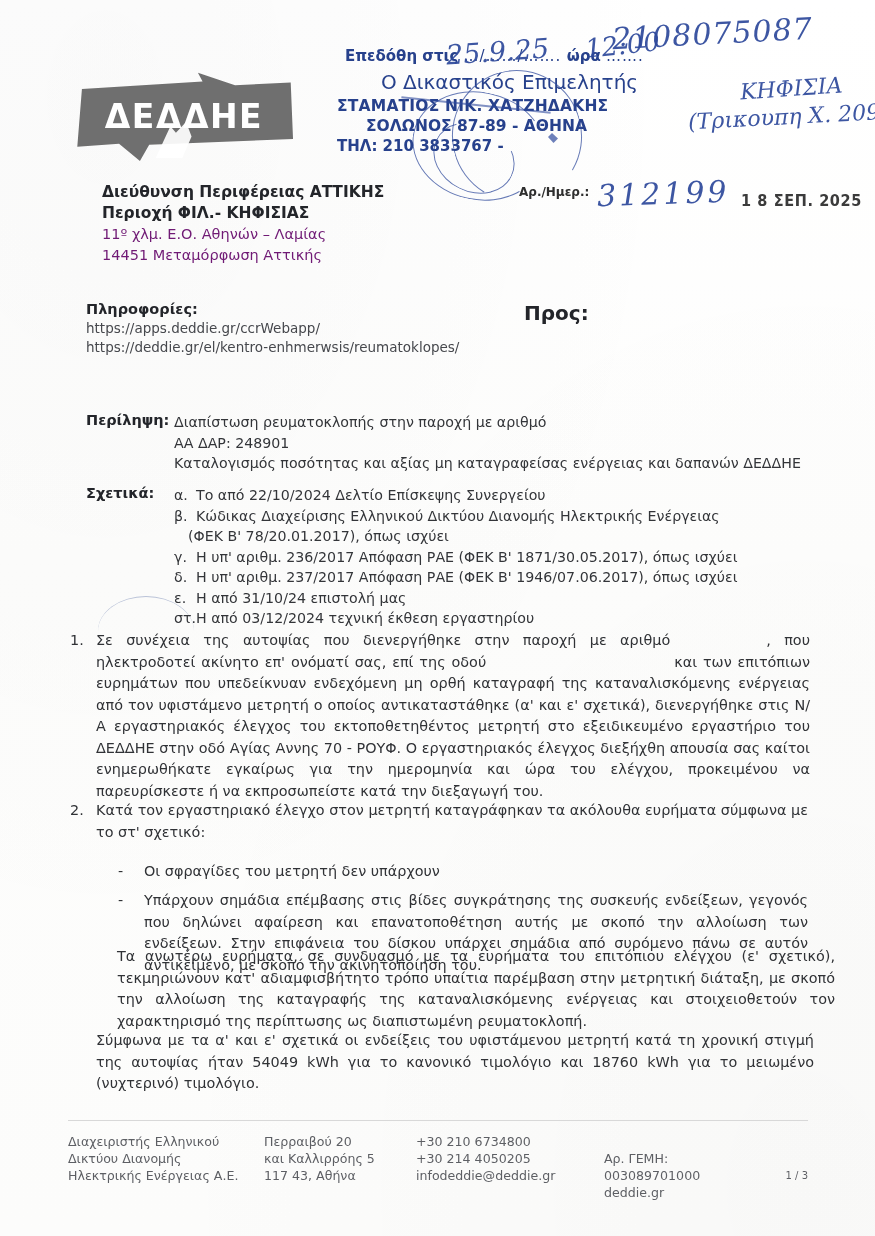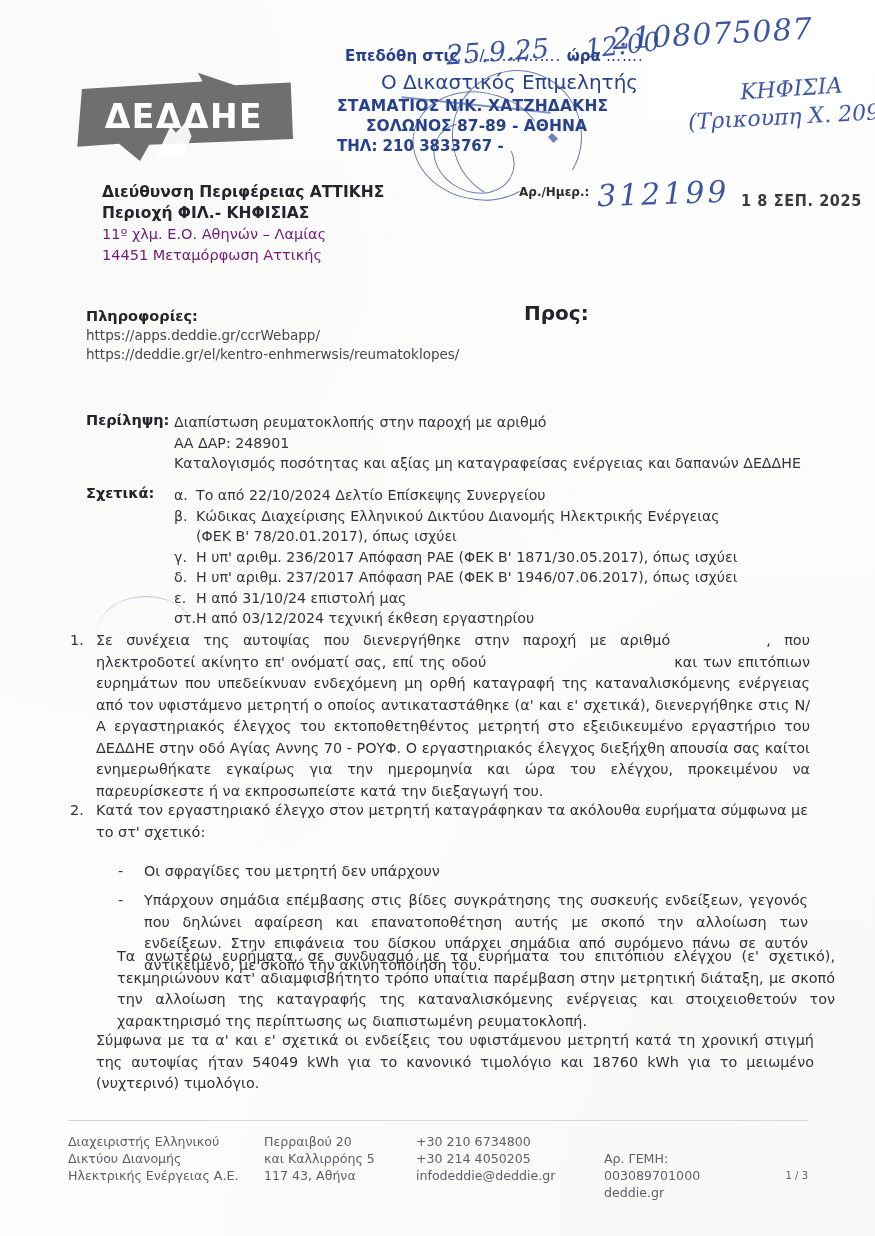--- a/index.html
+++ b/index.html
@@ -174,21 +174,21 @@
     line-height: 21px;
     margin-left: 16px;
   }
   #address-block .bold { font-weight: 700; font-size: 15.5px; color: #23252a; }
   #address-block .reg  { font-weight: 400; font-size: 14.5px; color: #701a75; }
 
   
   #info-block {
     position: absolute;
     left: 86px;
-    top: 308px;
+    top: 301px;
     width: 470px;
   }
   #info-title { font-weight: 700; font-size: 14.5px; color: #23252a; margin-bottom: 2px; }
   .info-url { font-size: 13.5px; color: #46484d; line-height: 18.5px; }
   #pros-label {
     position: absolute;
     left: 524px;
     top: 301px;
     font-weight: 700;
     font-size: 20px;
@@ -210,21 +210,21 @@
   .sec-body { font-size: 14.2px; color: #333539; line-height: 20.5px; }
 
   #perilipsi { left: 86px; top: 412px; width: 730px; }
   #perilipsi .sec-label { width: 88px; }
 
   #sxetika { left: 86px; top: 485px; width: 730px; }
   #sxetika .sec-label { width: 88px; }
   .rel-row { display: flex; line-height: 20.5px; }
   .rel-key { flex: 0 0 22px; font-size: 14.2px; }
   .rel-txt { font-size: 14.2px; }
-  .rel-cont { margin-left: 22px; font-size: 14.2px; }
+  .rel-cont { margin-left: 14px; font-size: 14.2px; }
 
   
   .numpara {
     position: absolute;
     display: flex;
     width: 740px;
     font-size: 14.4px;
     line-height: 21.5px;
     color: #303236;
   }

